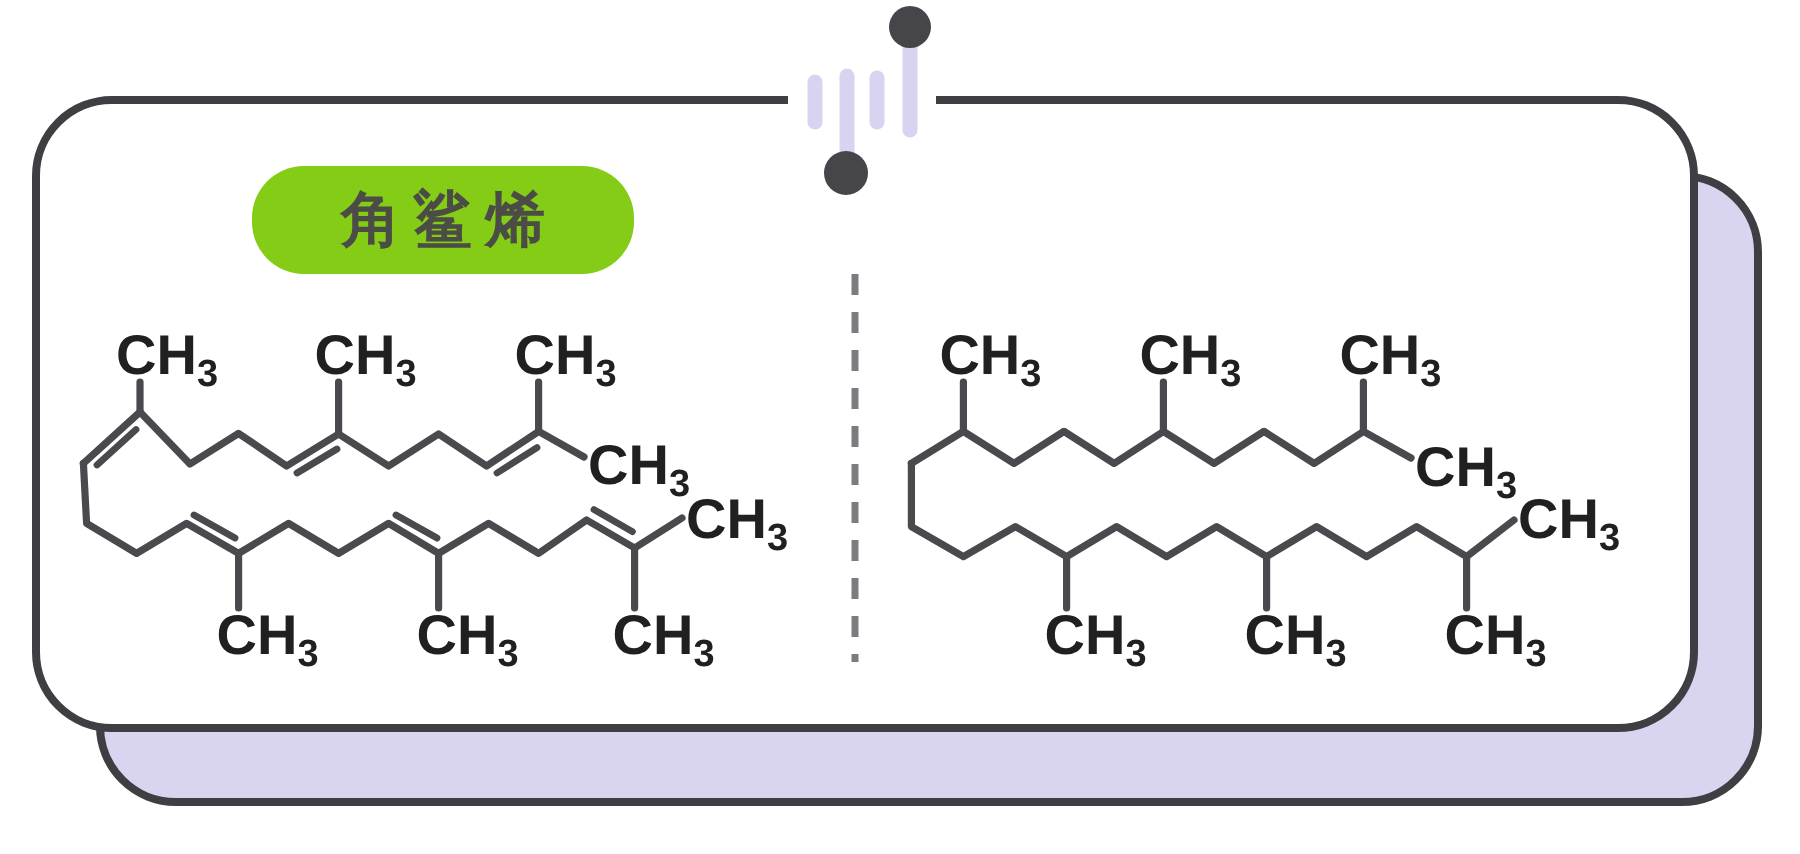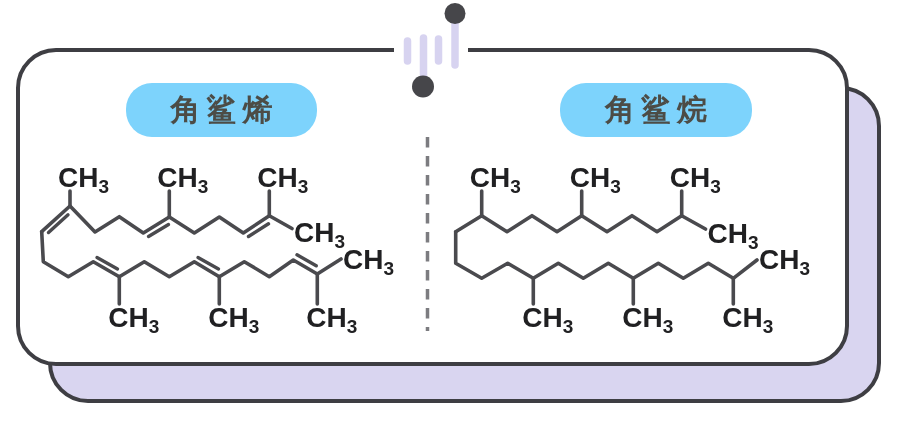--- a/index.html
+++ b/index.html
@@ -2,21 +2,21 @@
 <html><head>
 <meta charset="utf-8">
 <style>
   html,body{margin:0;padding:0;background:#ffffff;}
   .stage{position:relative;width:900px;height:427px;background:#ffffff;overflow:hidden;
          font-family:"Liberation Sans",sans-serif;}
   .card-shadow{position:absolute;left:48px;top:86px;width:833px;height:317px;
                background:#d9d5f0;border:4px solid #3e3e43;border-radius:40px;box-sizing:border-box;}
   .card-main{position:absolute;left:16px;top:48px;width:833px;height:318px;
              background:#ffffff;border:4px solid #3e3e43;border-radius:40px;box-sizing:border-box;}
-  .badge{position:absolute;height:54px;border-radius:26px;background:#7dd3fc;
+  .badge{position:absolute;height:54px;border-radius:26px;background:#84cc16;
          display:flex;align-items:center;justify-content:center;
          font-weight:700;font-size:30px;color:#4c4c46;letter-spacing:6px;text-indent:6px;}
   .badge-left{left:126px;top:83px;width:191px;}
   .badge-right{left:560px;top:83px;width:192px;}
   svg.overlay{position:absolute;left:0;top:0;width:900px;height:427px;}
   .chain{fill:none;stroke:#4a4a4e;stroke-width:3.6;stroke-linejoin:round;stroke-linecap:round;}
   .dbond{stroke:#4a4a4e;stroke-width:3.4;stroke-linecap:round;}
   .branch{stroke:#4a4a4e;stroke-width:3.6;stroke-linecap:round;}
   .divider{stroke:#7c7c80;stroke-width:3.5;stroke-dasharray:10.5 8.5;}
   .pinbar{stroke:#d7d3f0;stroke-width:7.5;stroke-linecap:round;}
@@ -27,23 +27,20 @@
 </head>
 <body>
 
 <div class="stage">
 
   <div class="card-shadow"></div>
   <div class="card-main"></div>
 
   <div class="badge badge-left">
     <span>角鲨烯</span>
-  </div>
-  <div class="badge badge-right">
-    <span>角鲨烷</span>
   </div>
 
   <svg class="overlay" viewBox="0 0 900 427">
 
     <g>
       <rect x="394" y="44" width="74" height="12" fill="#ffffff"></rect>
       <line class="pinbar" x1="407.5" y1="41" x2="407.5" y2="61"></line>
       <line class="pinbar" x1="423.5" y1="38" x2="423.5" y2="82"></line>
       <line class="pinbar" x1="438.5" y1="39" x2="438.5" y2="61"></line>
       <line class="pinbar" x1="455" y1="17" x2="455" y2="65"></line>

